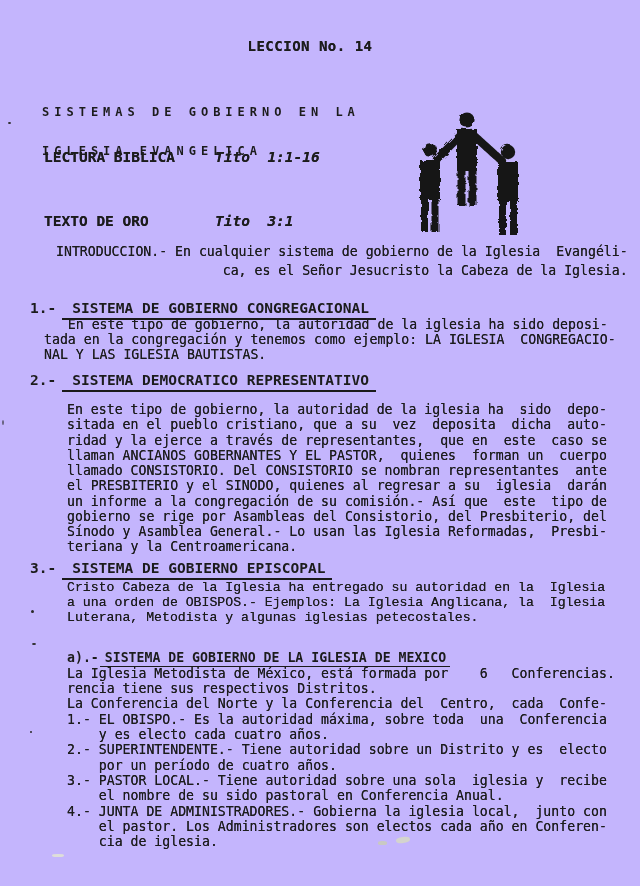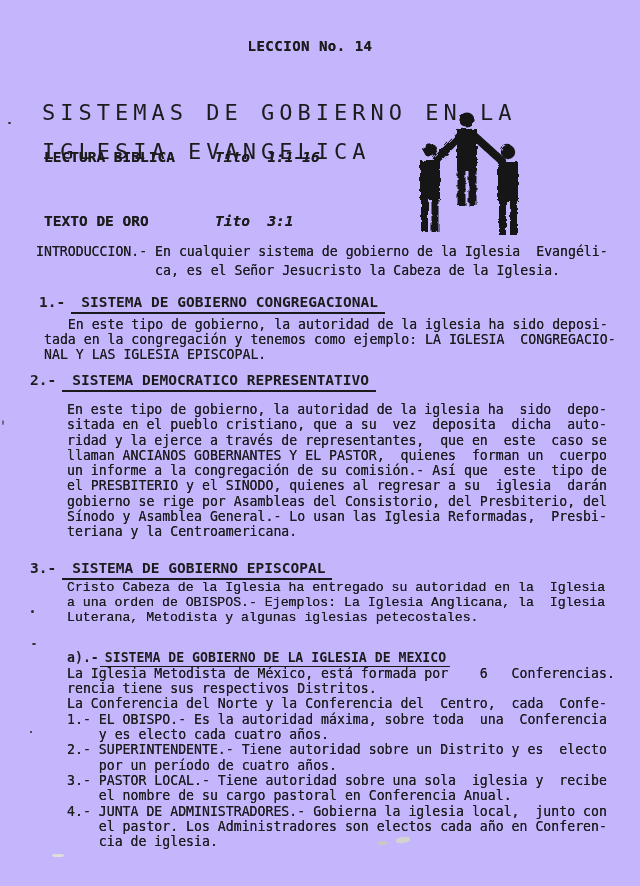--- a/index.html
+++ b/index.html
@@ -12,40 +12,40 @@
   .page * { box-sizing:border-box; }
   .abs { position:absolute; }
   .tline { white-space:pre; }
   .ink { text-shadow:0 0 0.5px rgba(25,25,25,0.85); }
 
   .lesson-no {
     top:38px; left:0; width:620px; text-align:center;
     font-size:14px; font-weight:bold; letter-spacing:0.5px;
   }
   .title {
-    top:80px; left:42px; font-size:22px; font-weight:normal;
+    top:80px; left:42px; font-size:12px; font-weight:bold;
     letter-spacing:5px; line-height:13px; white-space:pre;
   }
   .ref-row { height:16px; font-size:14.5px; font-weight:bold;text-align:right; }
   .ref-row .lbl { position:absolute; left:44px; white-space:pre; }
   .ref-row .val { position:absolute; left:215px; white-space:pre;font-style:italic; }
   .ref1 { top:149px; left:0; width:100%; }
   .ref2 { top:177px; left:0; width:100%;margin-top:36px; }
 
   .figure { left:405px; top:108px; }
 
   .block { font-size:13.2px; }
-  .intro  { left:36px; top:243px;  line-height:18.5px; }
+  .intro  { left:56px; top:243px;  line-height:18.5px;text-align:right; }
   .para1  { left:44px; top:317px;  line-height:15.2px; }
   .para2  { left:67px; top:402px;  line-height:15.25px; }
   .para3  { left:67px; top:580px;  line-height:15.2px;font-family:Liberation Mono, monospace; }
   .para-a { left:67px; top:665.5px; line-height:15.35px; }
 
   .sec-head { font-size:14.5px; font-weight:bold; white-space:pre; }
-  .sec1 { left:30px; top:294px;margin-left:9px; }
+  .sec1 { left:30px; top:300px; }
   .sec2 { left:30px; top:372px;text-align:right; }
   .sec3 { left:30px; top:560px; }
   .sec-head .ul {
     margin-left:6px; padding:0 7px 1.5px 10px;
     border-bottom:2px solid #1a1a1a;
   }
   .subsec-head { left:67px; top:650px; font-size:13.2px; font-weight:bold; white-space:pre; }
   .subsec-head .ul-a {
     margin-left:1px; padding:0 4px 1px 5px;
     border-bottom:1.8px solid #1a1a1a;
@@ -109,31 +109,32 @@
 
   <div class="abs block intro ink">
       <div class="tline">INTRODUCCION.- En cualquier sistema de gobierno de la Iglesia  Evangéli-</div>
       <div class="tline">               ca, es el Señor Jesucristo la Cabeza de la Iglesia.</div>
     </div>
 
   <div class="abs sec-head sec1"><span>1.-</span><span class="ul">SISTEMA DE GOBIERNO CONGREGACIONAL</span></div>
   <div class="abs block para1 ink">
       <div class="tline">   En este tipo de gobierno, la autoridad de la iglesia ha sido deposi-</div>
       <div class="tline">tada en la congregación y tenemos como ejemplo: LA IGLESIA  CONGREGACIO-</div>
-      <div class="tline">NAL Y LAS IGLESIA EPISCOPAL.</div>
+      <div class="tline">NAL Y LAS IGLESIA BAUTISTAS.</div>
     </div>
 
   <div class="abs sec-head sec2"><span>2.-</span><span class="ul">SISTEMA DEMOCRATICO REPRESENTATIVO</span></div>
   <div class="abs block para2 ink">
       <div class="tline">En este tipo de gobierno, la autoridad de la iglesia ha  sido  depo-</div>
       <div class="tline">sitada en el pueblo cristiano, que a su  vez  deposita  dicha  auto-</div>
       <div class="tline">ridad y la ejerce a través de representantes,  que en  este  caso se</div>
       <div class="tline">llaman ANCIANOS GOBERNANTES Y EL PASTOR,  quienes  forman un  cuerpo</div>
+      <div class="tline">llamado CONSISTORIO. Del CONSISTORIO se nombran representantes  ante</div>
+      <div class="tline">el PRESBITERIO y el SINODO, quienes al regresar a su  iglesia  darán</div>
       <div class="tline">un informe a la congregación de su comisión.- Así que  este  tipo de</div>
-      <div class="tline">el PRESBITERIO y el SINODO, quienes al regresar a su  iglesia  darán</div>
       <div class="tline">gobierno se rige por Asambleas del Consistorio, del Presbiterio, del</div>
       <div class="tline">Sínodo y Asamblea General.- Lo usan las Iglesia Reformadas,  Presbi-</div>
       <div class="tline">teriana y la Centroamericana.</div>
     </div>
 
   <div class="abs sec-head sec3"><span>3.-</span><span class="ul">SISTEMA DE GOBIERNO EPISCOPAL</span></div>
   <div class="abs block para3 ink">
       <div class="tline">Cristo Cabeza de la Iglesia ha entregado su autoridad en la  Iglesia</div>
       <div class="tline">a una orden de OBISPOS.- Ejemplos: La Iglesia Anglicana, la  Iglesia</div>
       <div class="tline">Luterana, Metodista y algunas iglesias petecostales.</div>
@@ -142,21 +143,21 @@
   <div class="abs subsec-head"><span>a).-</span><span class="ul-a">SISTEMA DE GOBIERNO DE LA IGLESIA DE MEXICO</span></div>
   <div class="abs block para-a ink">
       <div class="tline">La Iglesia Metodista de México, está formada por    6   Conferencias.</div>
       <div class="tline">rencia tiene sus respectivos Distritos.</div>
       <div class="tline">La Conferencia del Norte y la Conferencia del  Centro,  cada  Confe-</div>
       <div class="tline">1.- EL OBISPO.- Es la autoridad máxima, sobre toda  una  Conferencia</div>
       <div class="tline">    y es electo cada cuatro años.</div>
       <div class="tline">2.- SUPERINTENDENTE.- Tiene autoridad sobre un Distrito y es  electo</div>
       <div class="tline">    por un período de cuatro años.</div>
       <div class="tline">3.- PASTOR LOCAL.- Tiene autoridad sobre una sola  iglesia y  recibe</div>
-      <div class="tline">    el nombre de su cargo pastoral en Conferencia Anual.</div>
+      <div class="tline">    el nombre de su sido pastoral en Conferencia Anual.</div>
       <div class="tline">4.- JUNTA DE ADMINISTRADORES.- Gobierna la iglesia local,  junto con</div>
       <div class="tline">    el pastor. Los Administradores son electos cada año en Conferen-</div>
       <div class="tline">    cia de iglesia.</div>
     </div>
 
   <div class="speck" style="left:8px;top:122px;width:3px;height:2px;"></div>
   <div class="speck" style="left:31px;top:610px;width:3px;height:3px;"></div>
   <div class="speck" style="left:32px;top:643px;width:4px;height:2px;"></div>
   <div class="speck" style="left:30px;top:731px;width:2px;height:2px;"></div>
   <div class="speck" style="left:2px;top:420px;width:2px;height:5px;opacity:.6;"></div>

